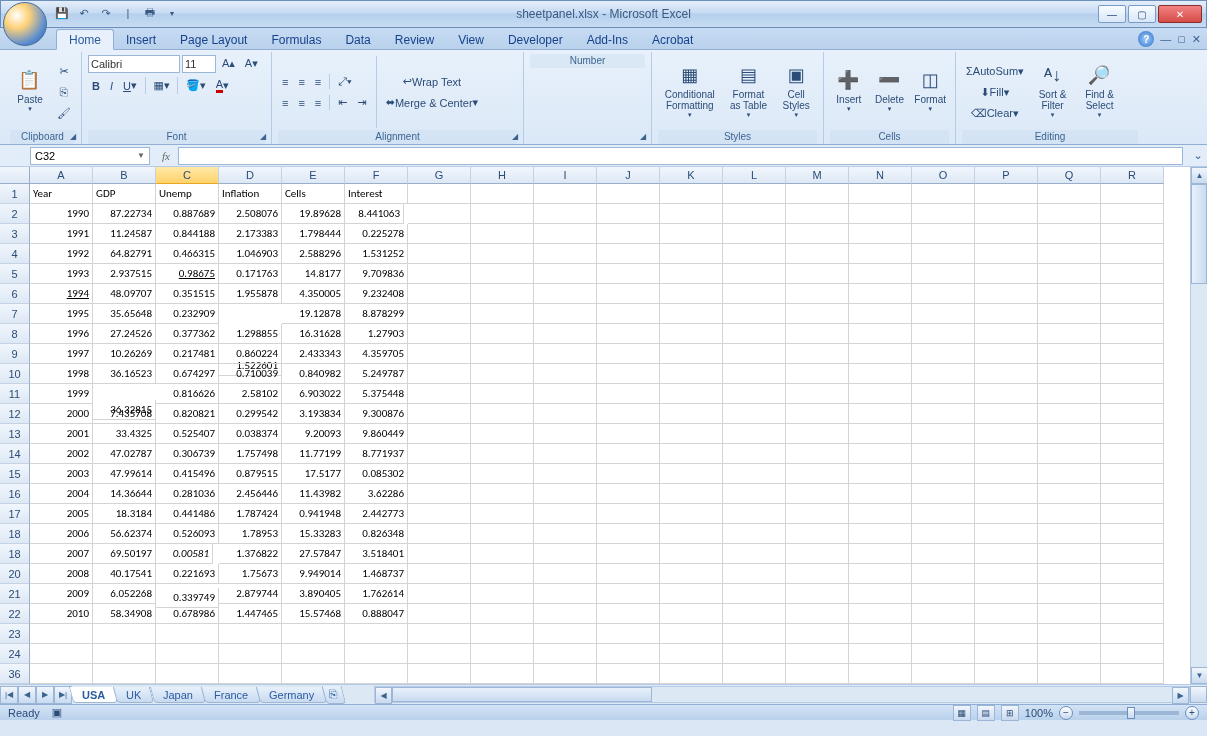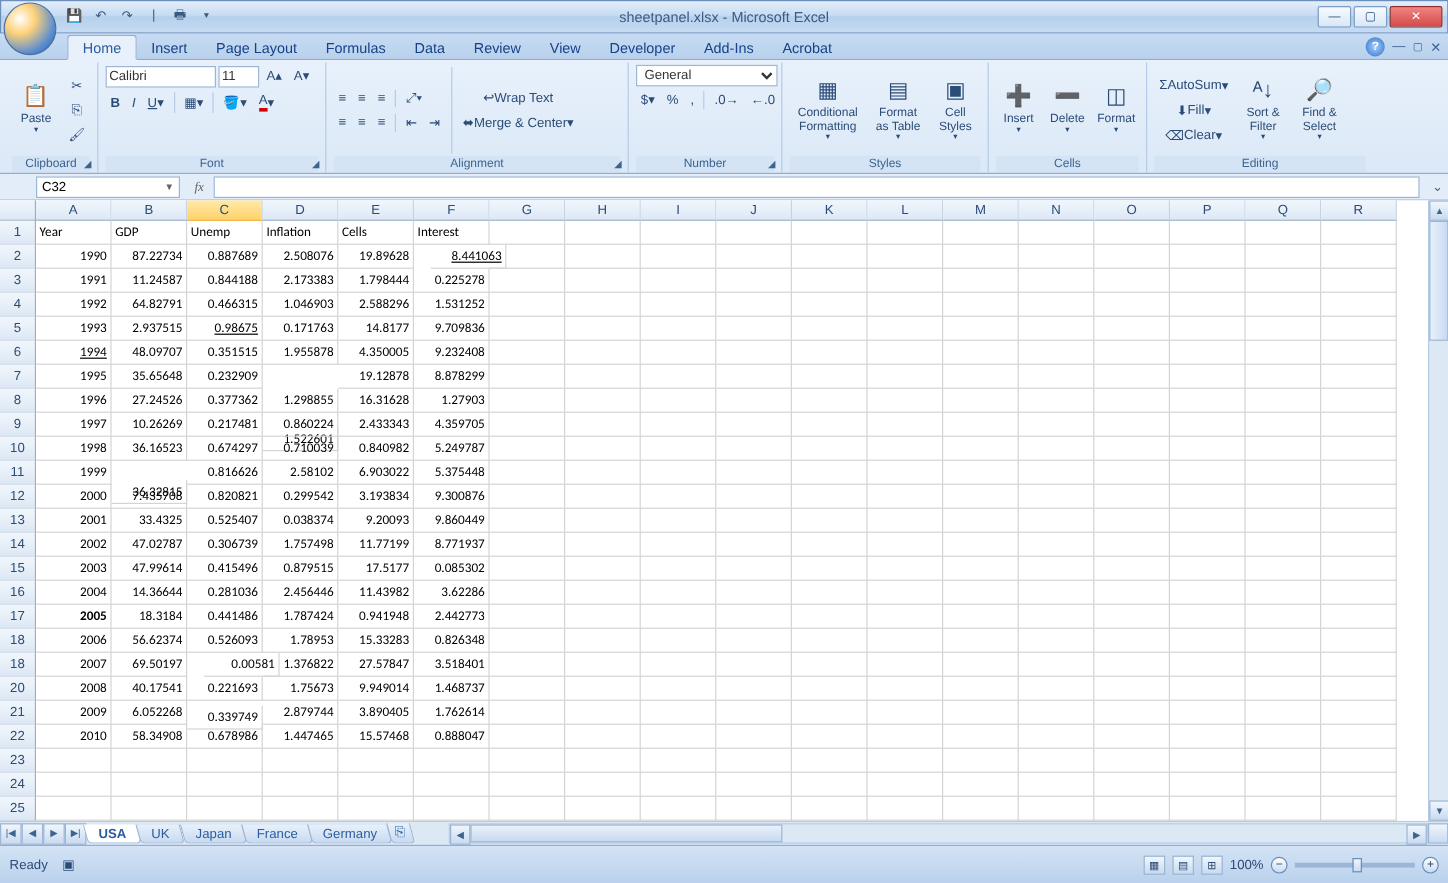--- a/index.html
+++ b/index.html
@@ -63,21 +63,21 @@
 .nav-btn { width: 18px; height: 18px; border: 1px solid #9cb6d6; background: linear-gradient(to bottom,#f1f6fc,#c9daf0); display:flex;align-items:center;justify-content:center;font-size:8px;color:#3c6491;cursor:pointer; }
 .sheettabs { display: flex; position: relative; }
 .sheettab { padding: 2px 10px 1px; background: linear-gradient(to bottom,#e8f1fb,#c9daf0); border: 1px solid #9cb6d6; border-top: none; border-radius: 0 0 4px 4px; margin-left: -1px; font-size: 11px; color: #2a5ca0; cursor:pointer; transform: skewX(15deg); }
 .sheettab span { display:inline-block; transform: skewX(-15deg); }
 .sheettab.active { background: #fff; font-weight: bold; z-index: 1; }
 .hscroll { flex: 1; height: 17px; background: #dde8f5; border: 1px solid #b5cbe6; margin-left: 30px; display: flex; position: relative; }
 .hscroll .thumb { position: absolute; left: 17px; width: 260px; top: 0; bottom: 0; background: linear-gradient(to bottom,#e8f1fb,#c9daf0); border:1px solid #9cb6d6; }
 .hscroll .arrow.right { position:absolute;right:0; }
 .split { width: 17px; height: 17px; background: linear-gradient(to bottom,#f1f6fc,#c9daf0); border:1px solid #9cb6d6; }
 
-.statusbar { height: 32px; background: linear-gradient(to bottom, #d4e3f5, #b9d1ec); border-top: 1px solid #90aed4; display: flex; align-items: center; padding: 0 8px; color: #2b4c77; font-size: 11px; }
+.statusbar { height: 16px; background: linear-gradient(to bottom, #d4e3f5, #b9d1ec); border-top: 1px solid #90aed4; display: flex; align-items: center; padding: 0 8px; color: #2b4c77; font-size: 11px; }
 .statusbar .right { margin-left: auto; display: flex; align-items: center; gap: 6px; }
 .view-btn { width: 18px; height: 16px; border: 1px solid #9cb6d6; background: linear-gradient(to bottom,#f1f6fc,#c9daf0); cursor:pointer; display:flex;align-items:center;justify-content:center;font-size:9px; }
 .zoom-slider { width: 100px; height: 4px; background: #9cb6d6; position: relative; }
 .zoom-thumb { position: absolute; left: 48px; top: -4px; width: 8px; height: 12px; background: linear-gradient(to bottom,#f1f6fc,#c9daf0); border:1px solid #6a8fbb; }
 .zbtn { width: 14px; height: 14px; border-radius: 50%; border: 1px solid #6a8fbb; background: linear-gradient(to bottom,#fff,#c9daf0); display:flex;align-items:center;justify-content:center;font-size:10px;cursor:pointer; }
 </style>
 </head>
 <body>
 
 <div class="titlebar">
@@ -185,31 +185,20 @@
       <div class="stack">
         <span class="rbtn">↩ <span>Wrap Text</span></span>
         <span class="rbtn">⬌ <span>Merge &amp; Center</span> ▾</span>
       </div>
     </div>
     <div class="group-label">Alignment</div>
     <span class="dialog-launcher">◢</span>
   </div>
 
   <div class="group" style="width:128px">
-    <div class="group-body stack" style="align-items:flex-start">
-      <select class="combo" style="width:118px"><option>General</option></select>
-      <div class="row">
-        <span class="rbtn">$▾</span>
-        <span class="rbtn">%</span>
-        <span class="rbtn">,</span>
-        <span class="vr"></span>
-        <span class="rbtn">.0→</span>
-        <span class="rbtn">←.0</span>
-      </div>
-    </div>
     <div class="group-label">Number</div>
     <span class="dialog-launcher">◢</span>
   </div>
 
   <div class="group" style="width:172px">
     <div class="group-body">
       <div class="big-btn" style="width:64px">
           <span class="ico">▦</span>
           <span>Conditional Formatting</span>
           <span style="font-size:7px">▾</span>
@@ -323,35 +312,35 @@
       <div class="rh">15</div>
       <div class="rh">16</div>
       <div class="rh">17</div>
       <div class="rh">18</div>
       <div class="rh">18</div>
       <div class="rh">20</div>
       <div class="rh">21</div>
       <div class="rh">22</div>
       <div class="rh">23</div>
       <div class="rh">24</div>
-      <div class="rh">25</div>
+      <div class="rh">36</div>
     </div>
   <div class="cells" id="cells">
       <div class="cell txt" style="left: 0px; top: 0px;">Year</div>
       <div class="cell txt" style="left: 63px; top: 0px;">GDP</div>
       <div class="cell txt" style="left: 126px; top: 0px;">Unemp</div>
       <div class="cell txt" style="left: 189px; top: 0px;">Inflation</div>
       <div class="cell txt" style="left: 252px; top: 0px;">Cells</div>
       <div class="cell txt" style="left: 315px; top: 0px;">Interest</div>
       <div class="cell num" style="left: 0px; top: 20px;">1990</div>
       <div class="cell num" style="left: 63px; top: 20px;">87.22734</div>
       <div class="cell num" style="left: 126px; top: 20px;">0.887689</div>
       <div class="cell num" style="left: 189px; top: 20px;">2.508076</div>
       <div class="cell num" style="left: 252px; top: 20px;">19.89628</div>
-      <div class="cell num" style="left: 329px; top: 20px; text-decoration: underline;">8.441063</div>
+      <div class="cell num" style="left: 311px; top: 20px;">8.441063</div>
       <div class="cell num" style="left: 0px; top: 40px;">1991</div>
       <div class="cell num" style="left: 63px; top: 40px;">11.24587</div>
       <div class="cell num" style="left: 126px; top: 40px;">0.844188</div>
       <div class="cell num" style="left: 189px; top: 40px;">2.173383</div>
       <div class="cell num" style="left: 252px; top: 40px;">1.798444</div>
       <div class="cell num" style="left: 315px; top: 40px;">0.225278</div>
       <div class="cell num" style="left: 0px; top: 60px;">1992</div>
       <div class="cell num" style="left: 63px; top: 60px;">64.82791</div>
       <div class="cell num" style="left: 126px; top: 60px;">0.466315</div>
       <div class="cell num" style="left: 189px; top: 60px;">1.046903</div>
@@ -422,35 +411,35 @@
       <div class="cell num" style="left: 126px; top: 280px;">0.415496</div>
       <div class="cell num" style="left: 189px; top: 280px;">0.879515</div>
       <div class="cell num" style="left: 252px; top: 280px;">17.5177</div>
       <div class="cell num" style="left: 315px; top: 280px;">0.085302</div>
       <div class="cell num" style="left: 0px; top: 300px;">2004</div>
       <div class="cell num" style="left: 63px; top: 300px;">14.36644</div>
       <div class="cell num" style="left: 126px; top: 300px;">0.281036</div>
       <div class="cell num" style="left: 189px; top: 300px;">2.456446</div>
       <div class="cell num" style="left: 252px; top: 300px;">11.43982</div>
       <div class="cell num" style="left: 315px; top: 300px;">3.62286</div>
-      <div class="cell num" style="left: 0px; top: 320px; font-weight: bold;">2005</div>
+      <div class="cell num" style="left: 0px; top: 320px;">2005</div>
       <div class="cell num" style="left: 63px; top: 320px;">18.3184</div>
       <div class="cell num" style="left: 126px; top: 320px;">0.441486</div>
       <div class="cell num" style="left: 189px; top: 320px;">1.787424</div>
       <div class="cell num" style="left: 252px; top: 320px;">0.941948</div>
       <div class="cell num" style="left: 315px; top: 320px;">2.442773</div>
       <div class="cell num" style="left: 0px; top: 340px;">2006</div>
       <div class="cell num" style="left: 63px; top: 340px;">56.62374</div>
       <div class="cell num" style="left: 126px; top: 340px;">0.526093</div>
       <div class="cell num" style="left: 189px; top: 340px;">1.78953</div>
       <div class="cell num" style="left: 252px; top: 340px;">15.33283</div>
       <div class="cell num" style="left: 315px; top: 340px;">0.826348</div>
       <div class="cell num" style="left: 0px; top: 360px;">2007</div>
       <div class="cell num" style="left: 63px; top: 360px;">69.50197</div>
-      <div class="cell num" style="left: 140px; top: 360px;">0.00581</div>
+      <div class="cell num" style="left: 120px; top: 360px; font-style: italic;">0.00581</div>
       <div class="cell num" style="left: 189px; top: 360px;">1.376822</div>
       <div class="cell num" style="left: 252px; top: 360px;">27.57847</div>
       <div class="cell num" style="left: 315px; top: 360px;">3.518401</div>
       <div class="cell num" style="left: 0px; top: 380px;">2008</div>
       <div class="cell num" style="left: 63px; top: 380px;">40.17541</div>
       <div class="cell num" style="left: 126px; top: 380px;">0.221693</div>
       <div class="cell num" style="left: 189px; top: 380px;">1.75673</div>
       <div class="cell num" style="left: 252px; top: 380px;">9.949014</div>
       <div class="cell num" style="left: 315px; top: 380px;">1.468737</div>
       <div class="cell num" style="left: 0px; top: 400px;">2009</div>

